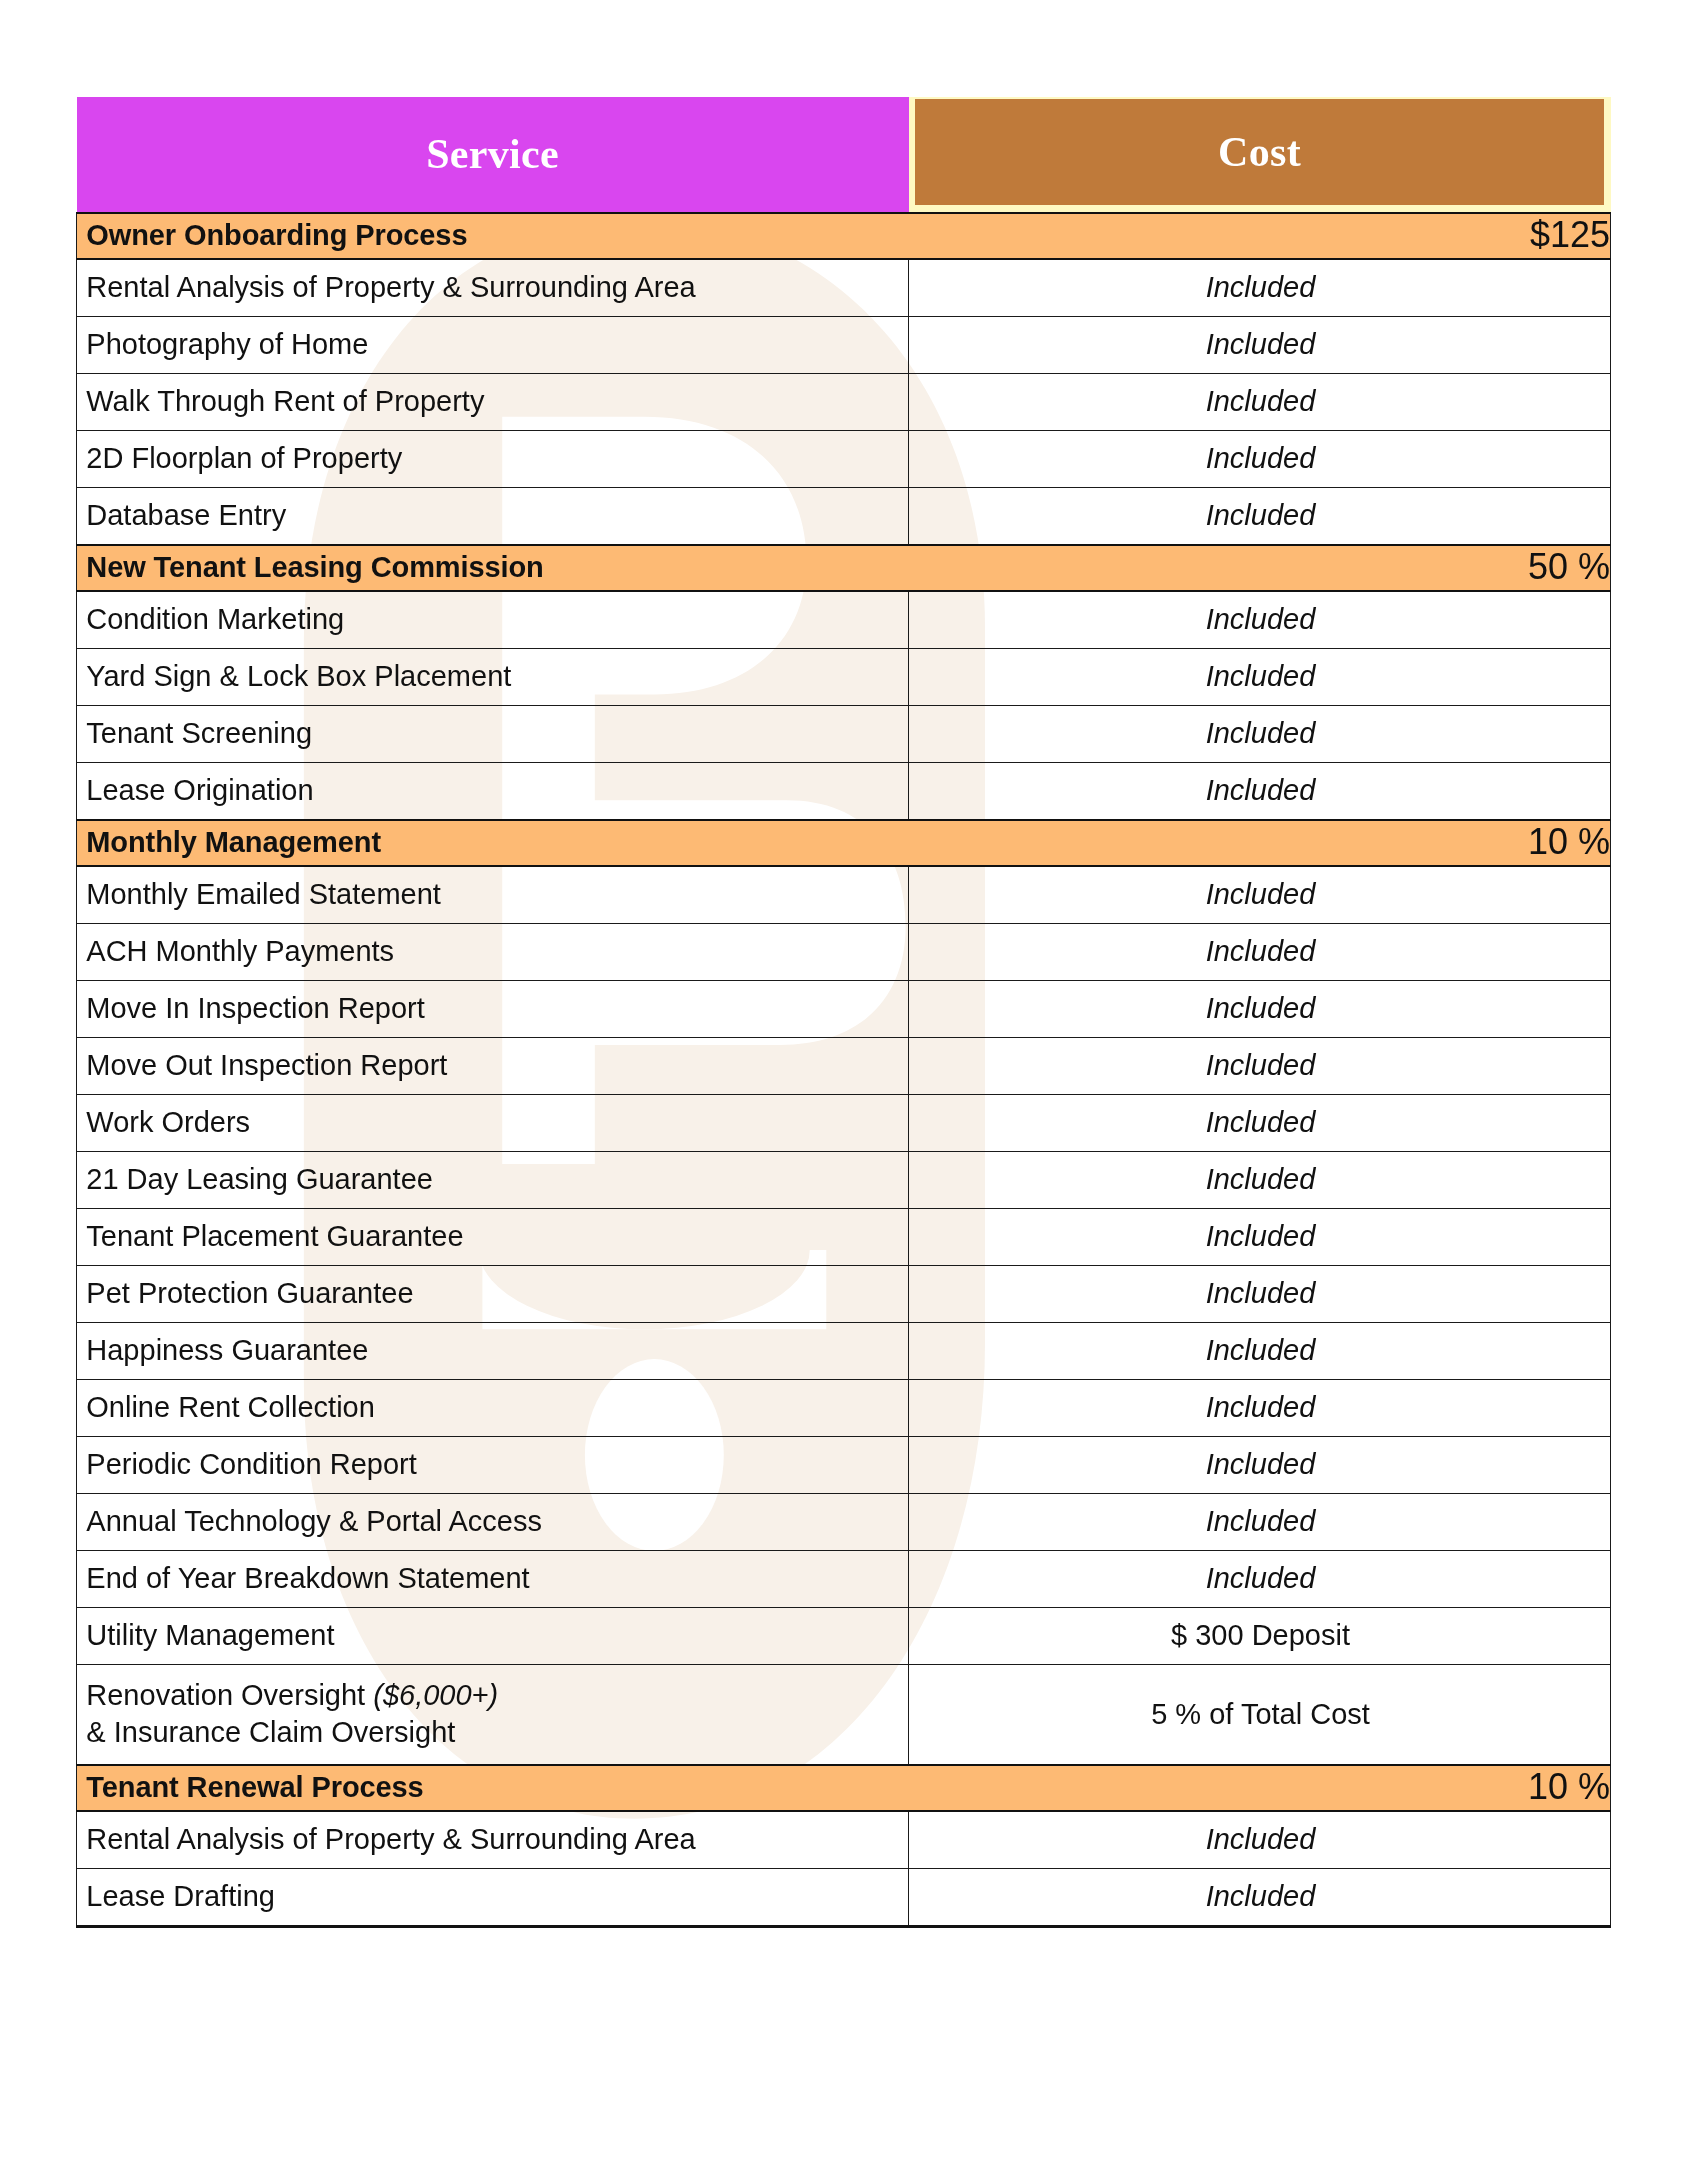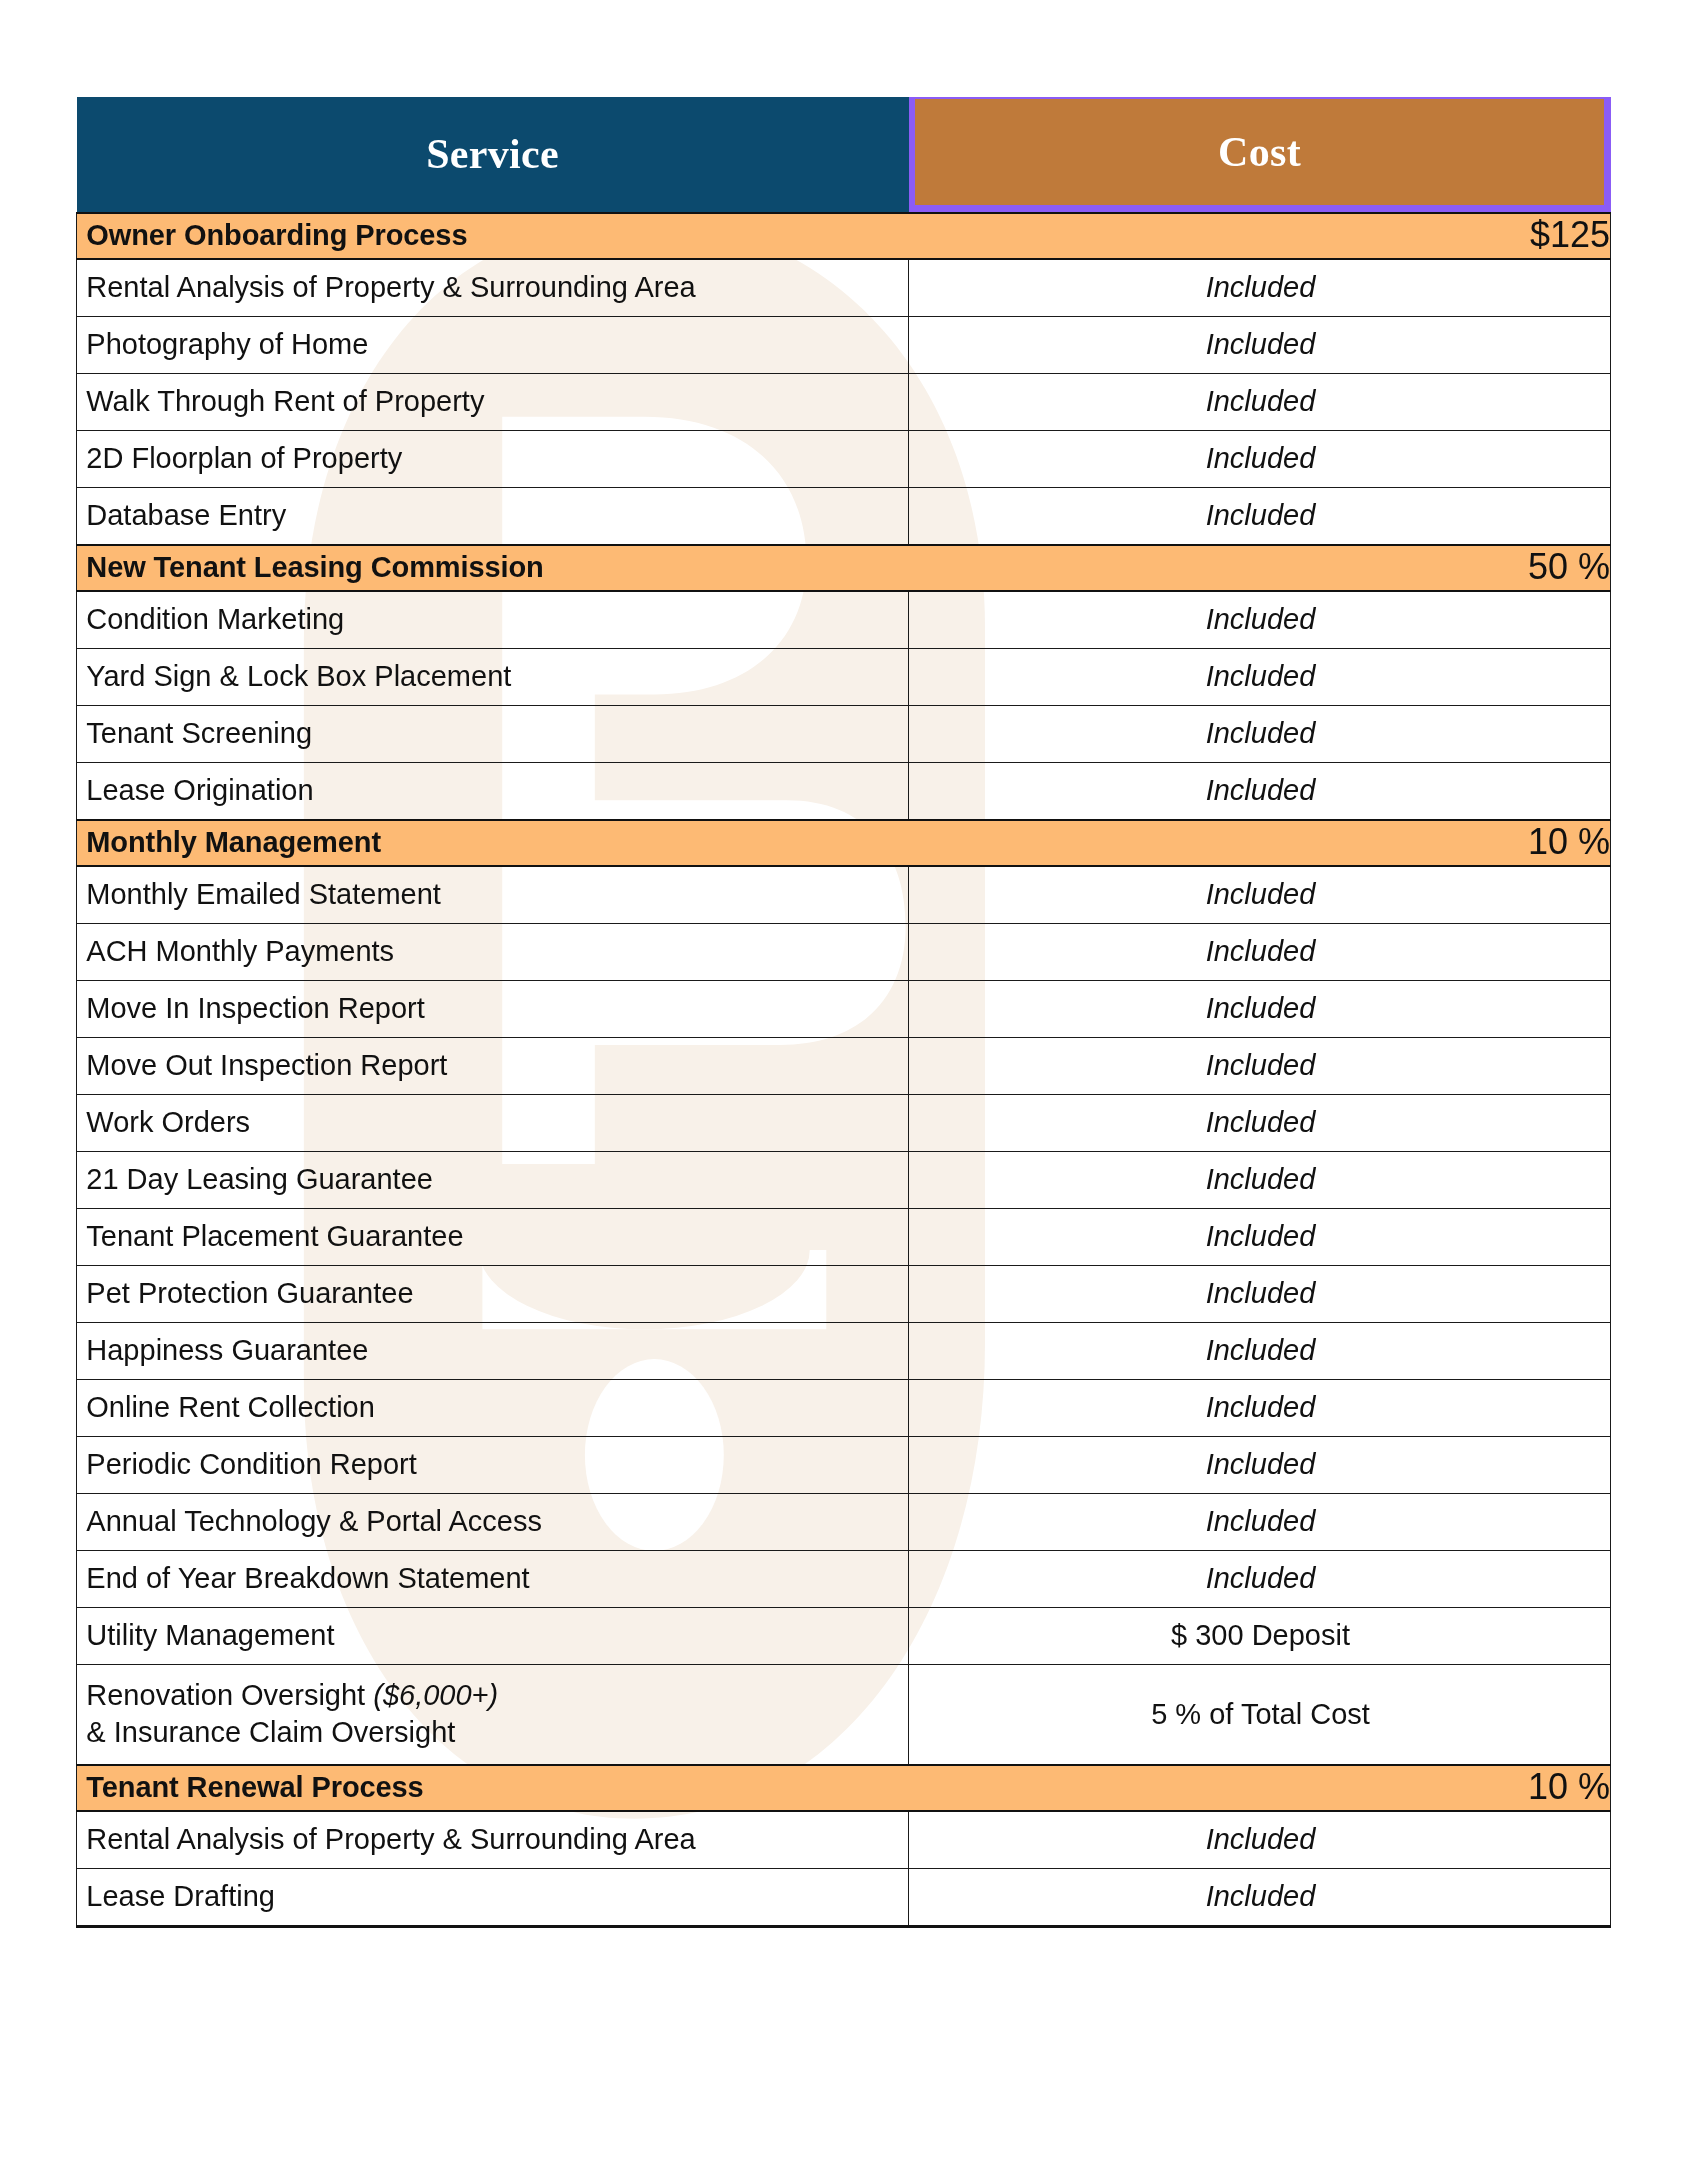--- a/index.html
+++ b/index.html
@@ -56,24 +56,24 @@
     height: 110px;
     vertical-align: middle;
     text-align: center;
     font-family: "Liberation Serif", "DejaVu Serif", serif;
     font-weight: 700;
     font-size: 42px;
     color: #ffffff;
     letter-spacing: 0.3px;
   }
   th.head-service {
-    background: #0c4a6e;
+    background: #d946ef;
   }
   th.head-cost {
-    background: #8b5cf6;
+    background: #fef9c3;
     padding: 0 6.6px 4.6px 6.6px;
   }
   th.head-cost .cost-fill {
     background: #bf7a3a;
     height: 106px;
     display: flex;
     align-items: center;
     justify-content: center;
   }
 

